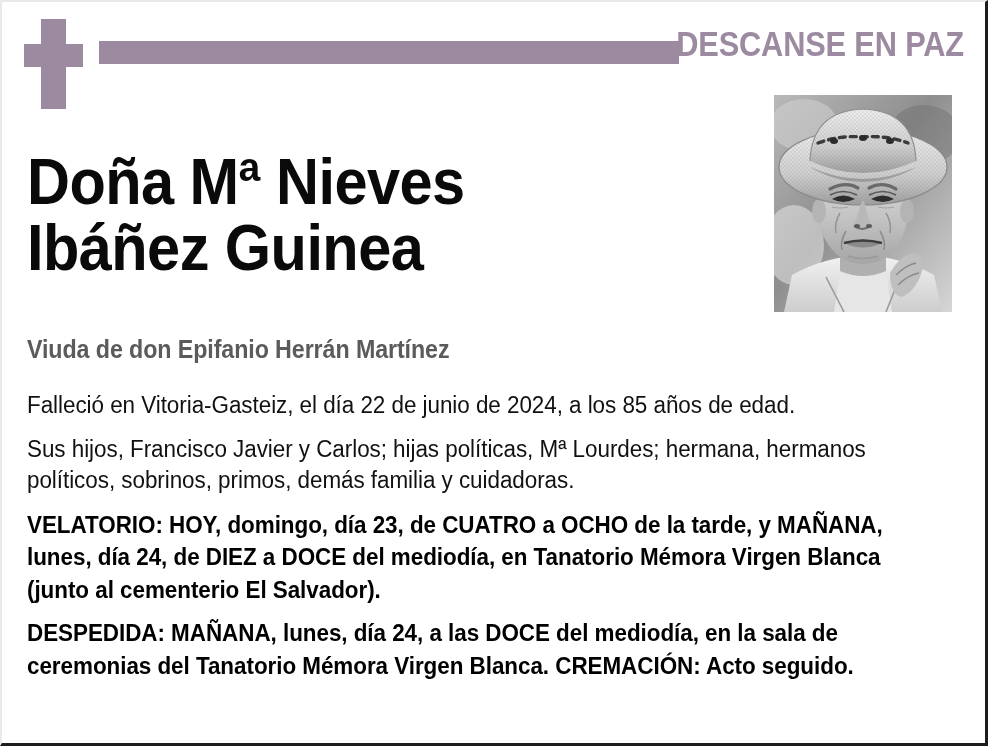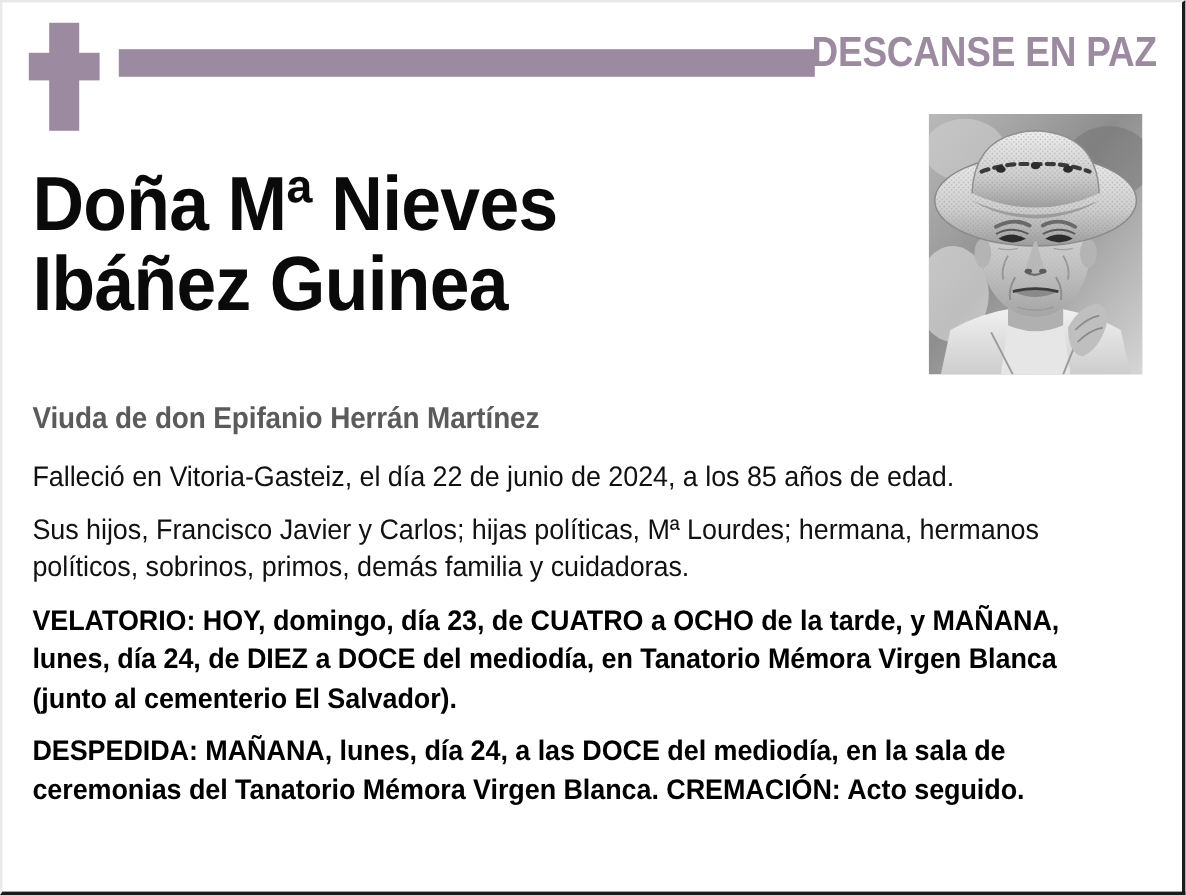--- a/index.html
+++ b/index.html
@@ -90,21 +90,21 @@
     height: 217px;
     overflow: hidden;
     background: #cfcfcf;
   }
   .portrait svg { display: block; width: 178px; height: 217px; }
 
   
   .name-block {
     position: absolute;
     left: 25px;
-    top: 136px;
+    top: 148px;
     width: 720px;
   }
   .deceased-name {
     font-family: "Liberation Sans Narrow", "Liberation Sans", sans-serif;
     font-size: 64px;
     font-weight: bold;
     color: #0a0a0a;
     line-height: 1.03;
     letter-spacing: -0.6px;
     margin: 0;
@@ -123,21 +123,21 @@
     letter-spacing: -0.1px;
     line-height: 1;
     transform: scaleX(0.93);
     transform-origin: left center;
   }
 
   
   .body-block {
     position: absolute;
     left: 25px;
-    top: 380px;
+    top: 388px;
     width: 930px;
   }
 
   .para {
     font-family: "Liberation Sans Narrow", "Liberation Sans", sans-serif;
     font-size: 23.5px;
     color: #111111;
     line-height: 1.32;
     margin: 0 0 13px 0;
     letter-spacing: -0.05px;

